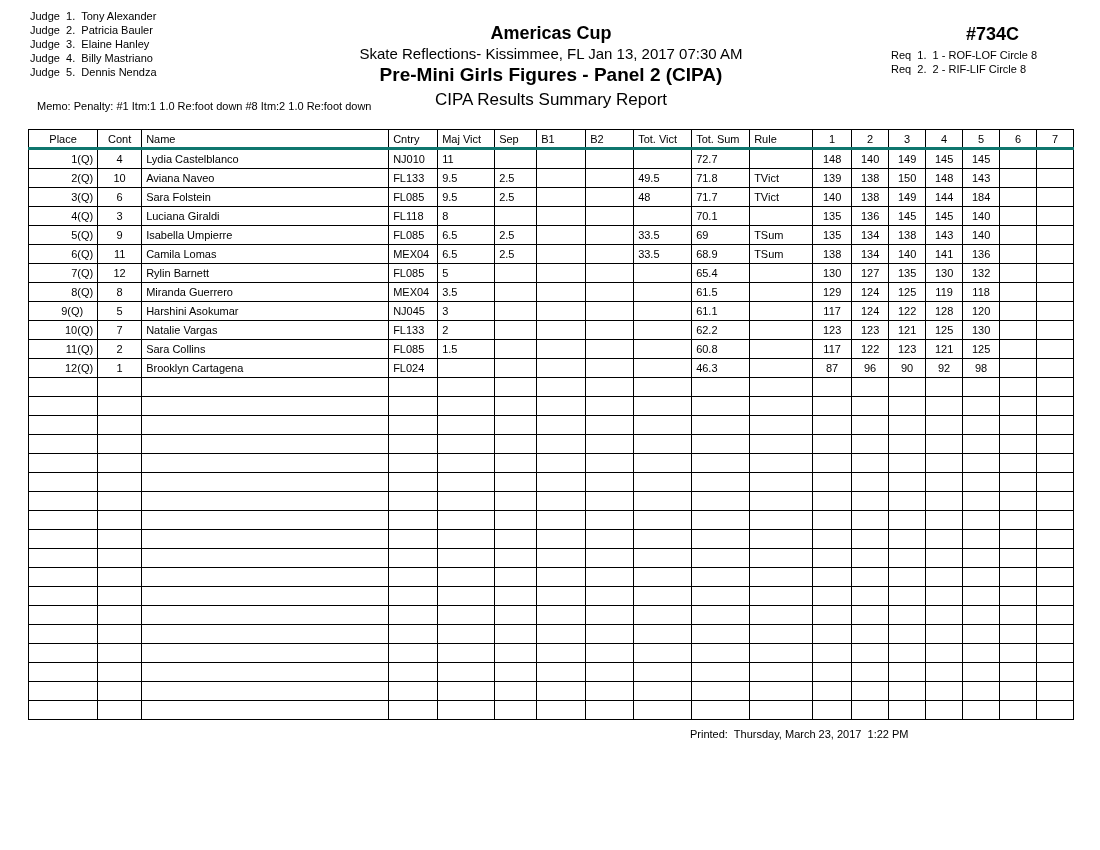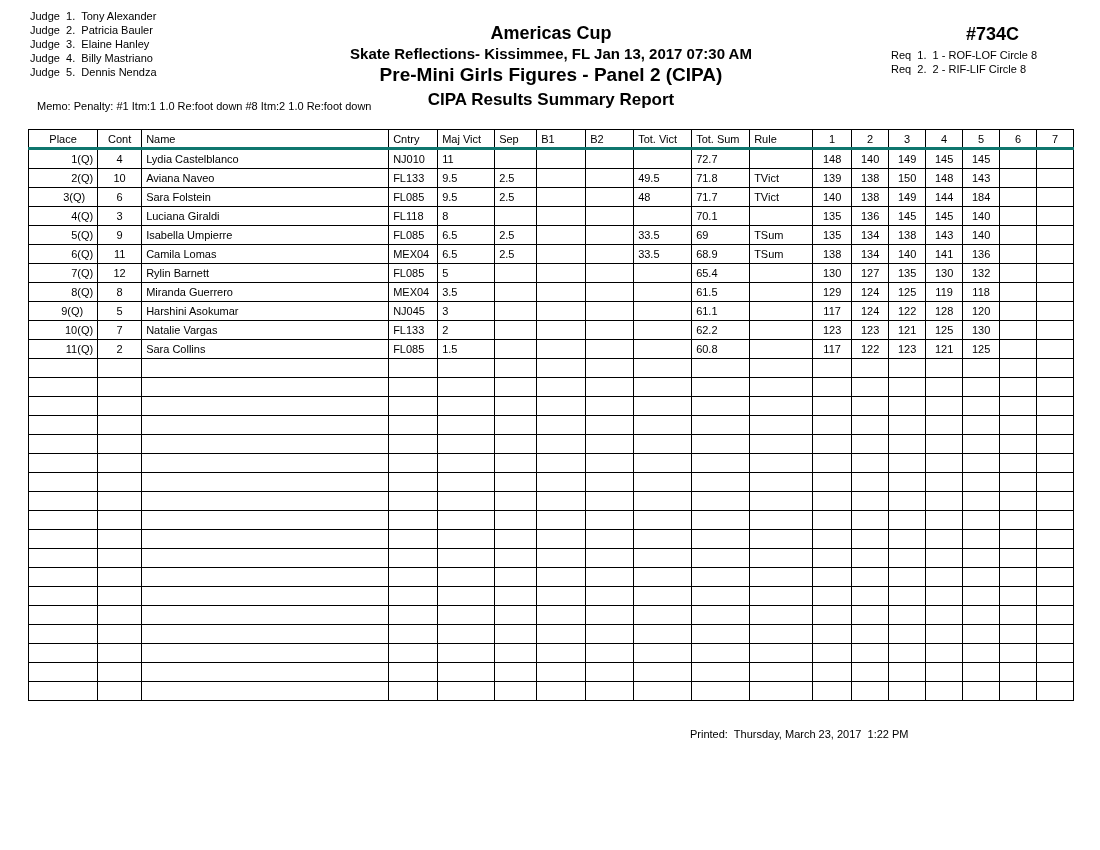--- a/index.html
+++ b/index.html
@@ -1,21 +1,21 @@
 <!DOCTYPE html>
 <html><head>
   <meta charset="utf-8">
   <style>
     html, body { margin: 0; padding: 0; background: #ffffff; }
     body { width: 1100px; height: 850px; position: relative; overflow: hidden;
            font-family: "Liberation Sans", "DejaVu Sans", sans-serif; color: #000; }
     .abs { position: absolute; }
     .judges { left: 30px; top: 9px; font-size: 11px; line-height: 14px; }
     .judges div { white-space: pre; }
-    .center { position: absolute; left: 330px; width: 442px; text-align: center; font-weight: bold; }
+    .center { position: absolute; left: 330px; width: 442px; text-align: center; }
     .title1 { top: 23px; font-size: 18px; font-weight: bold; }
     .title2 { top: 45px; font-size: 15px; }
     .title3 { top: 64px; font-size: 19px; font-weight: bold; }
     .title4 { top: 90px; font-size: 17px; }
     .event-id { left: 940px; width: 105px; top: 24px; font-size: 18px; font-weight: bold; text-align: center; }
     .reqs { left: 891px; top: 48px; font-size: 11px; line-height: 14px; }
     .reqs div { white-space: pre; }
     .memo { left: 37px; top: 100px; font-size: 11px; white-space: pre; }
     table.results { position: absolute; left: 28px; top: 129px; border-collapse: collapse;
                     font-size: 11px; table-layout: fixed; }
@@ -127,21 +127,21 @@
         <td>TVict</td>
         <td class="c">139</td>
         <td class="c">138</td>
         <td class="c">150</td>
         <td class="c">148</td>
         <td class="c">143</td>
         <td class="c"></td>
         <td class="c"></td>
       </tr>
       <tr>
-        <td class="c" style="text-align: right; padding-right: 12px;">3(Q)</td>
+        <td class="c" style="text-align: right; padding-right: 4px;">3(Q)</td>
         <td class="c">6</td>
         <td>Sara Folstein</td>
         <td>FL085</td>
         <td>9.5</td>
         <td>2.5</td>
         <td></td>
         <td></td>
         <td>48</td>
         <td>71.7</td>
         <td>TVict</td>
@@ -307,20 +307,40 @@
         <td></td>
         <td class="c">117</td>
         <td class="c">122</td>
         <td class="c">123</td>
         <td class="c">121</td>
         <td class="c">125</td>
         <td class="c"></td>
         <td class="c"></td>
       </tr>
       <tr>
+        <td class="c" style="text-align: right; padding-right: 4px;">12(Q)</td>
+        <td class="c">1</td>
+        <td>Brooklyn Cartagena</td>
+        <td>FL024</td>
+        <td></td>
+        <td></td>
+        <td></td>
+        <td></td>
+        <td></td>
+        <td>46.3</td>
+        <td></td>
+        <td class="c">87</td>
+        <td class="c">96</td>
+        <td class="c">90</td>
+        <td class="c">92</td>
+        <td class="c">98</td>
+        <td class="c"></td>
+        <td class="c"></td>
+      </tr>
+      <tr>
         <td></td>
         <td></td>
         <td></td>
         <td></td>
         <td></td>
         <td></td>
         <td></td>
         <td></td>
         <td></td>
         <td></td>

